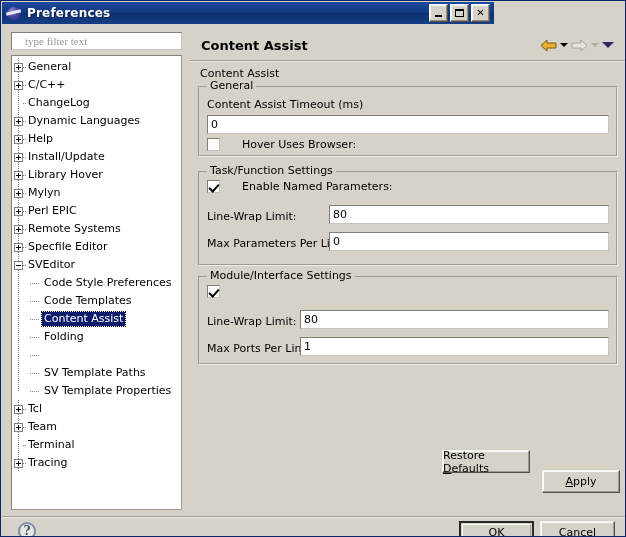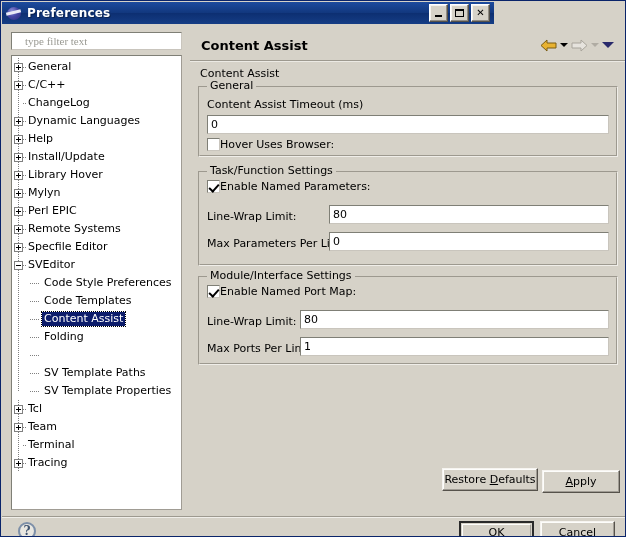--- a/index.html
+++ b/index.html
@@ -296,21 +296,21 @@
   .lbl {
     position: absolute;
     font-size: 11px;
     color: #000;
     line-height: 13px;
   }
   .cbrow {
     position: absolute;
     display: flex;
     align-items: center;
-    gap: 0;
+    gap: 22px;
   }
   .cbox {
     width: 13px; height: 13px;
     box-sizing: border-box;
     background: #ffffff;
     border: 1px solid #7f7f76;
     border-right-color: #c9c5bd;
     border-bottom-color: #c9c5bd;
     position: relative;
     flex: 0 0 13px;
@@ -614,29 +614,28 @@
         <input class="txt" type="text" style="left: 130px; top: 33px; width: 280px;" value="80">
         <div class="lbl" style="left:8px; top:65px;">Max Parameters Per Line:</div>
         <input class="txt" type="text" style="left: 130px; top: 60px; width: 280px;" value="0">
       </div>
 
       <div class="group" style="left:8px; top:252px; width:420px; height:89px;">
         <div class="inner-border"></div>
         <div class="group-title">Module/Interface Settings</div>
         <div class="cbrow" style="left:8px; top:8px;">
           <span class="cbox checked"></span>
-          <span class="lbl" style="position:static;">Enable Named Port Map:</span>
         </div>
         <div class="lbl" style="left:8px; top:38px;">Line-Wrap Limit:</div>
         <input class="txt" type="text" style="left: 101px; top: 33px; width: 309px;" value="80">
         <div class="lbl" style="left:8px; top:65px;">Max Ports Per Line:</div>
         <input class="txt" type="text" style="left: 101px; top: 60px; width: 309px;" value="1">
       </div>
 
-      <div class="btn" style="left:252px; top:444px; width:96px;">
+      <div class="btn" style="left:252px; top:426px; width:88px;">
         <span><span>Restore </span><span class="u">D</span><span>efaults</span></span>
       </div>
       <div class="btn" style="left:352px; top:446px; width:78px;">
         <span><span class="u">A</span><span>pply</span></span>
       </div>
     </div>
 
     <div class="bottom-sep"></div>
     <div class="bottom-sep2"></div>
     <div class="help-icon">?</div>

